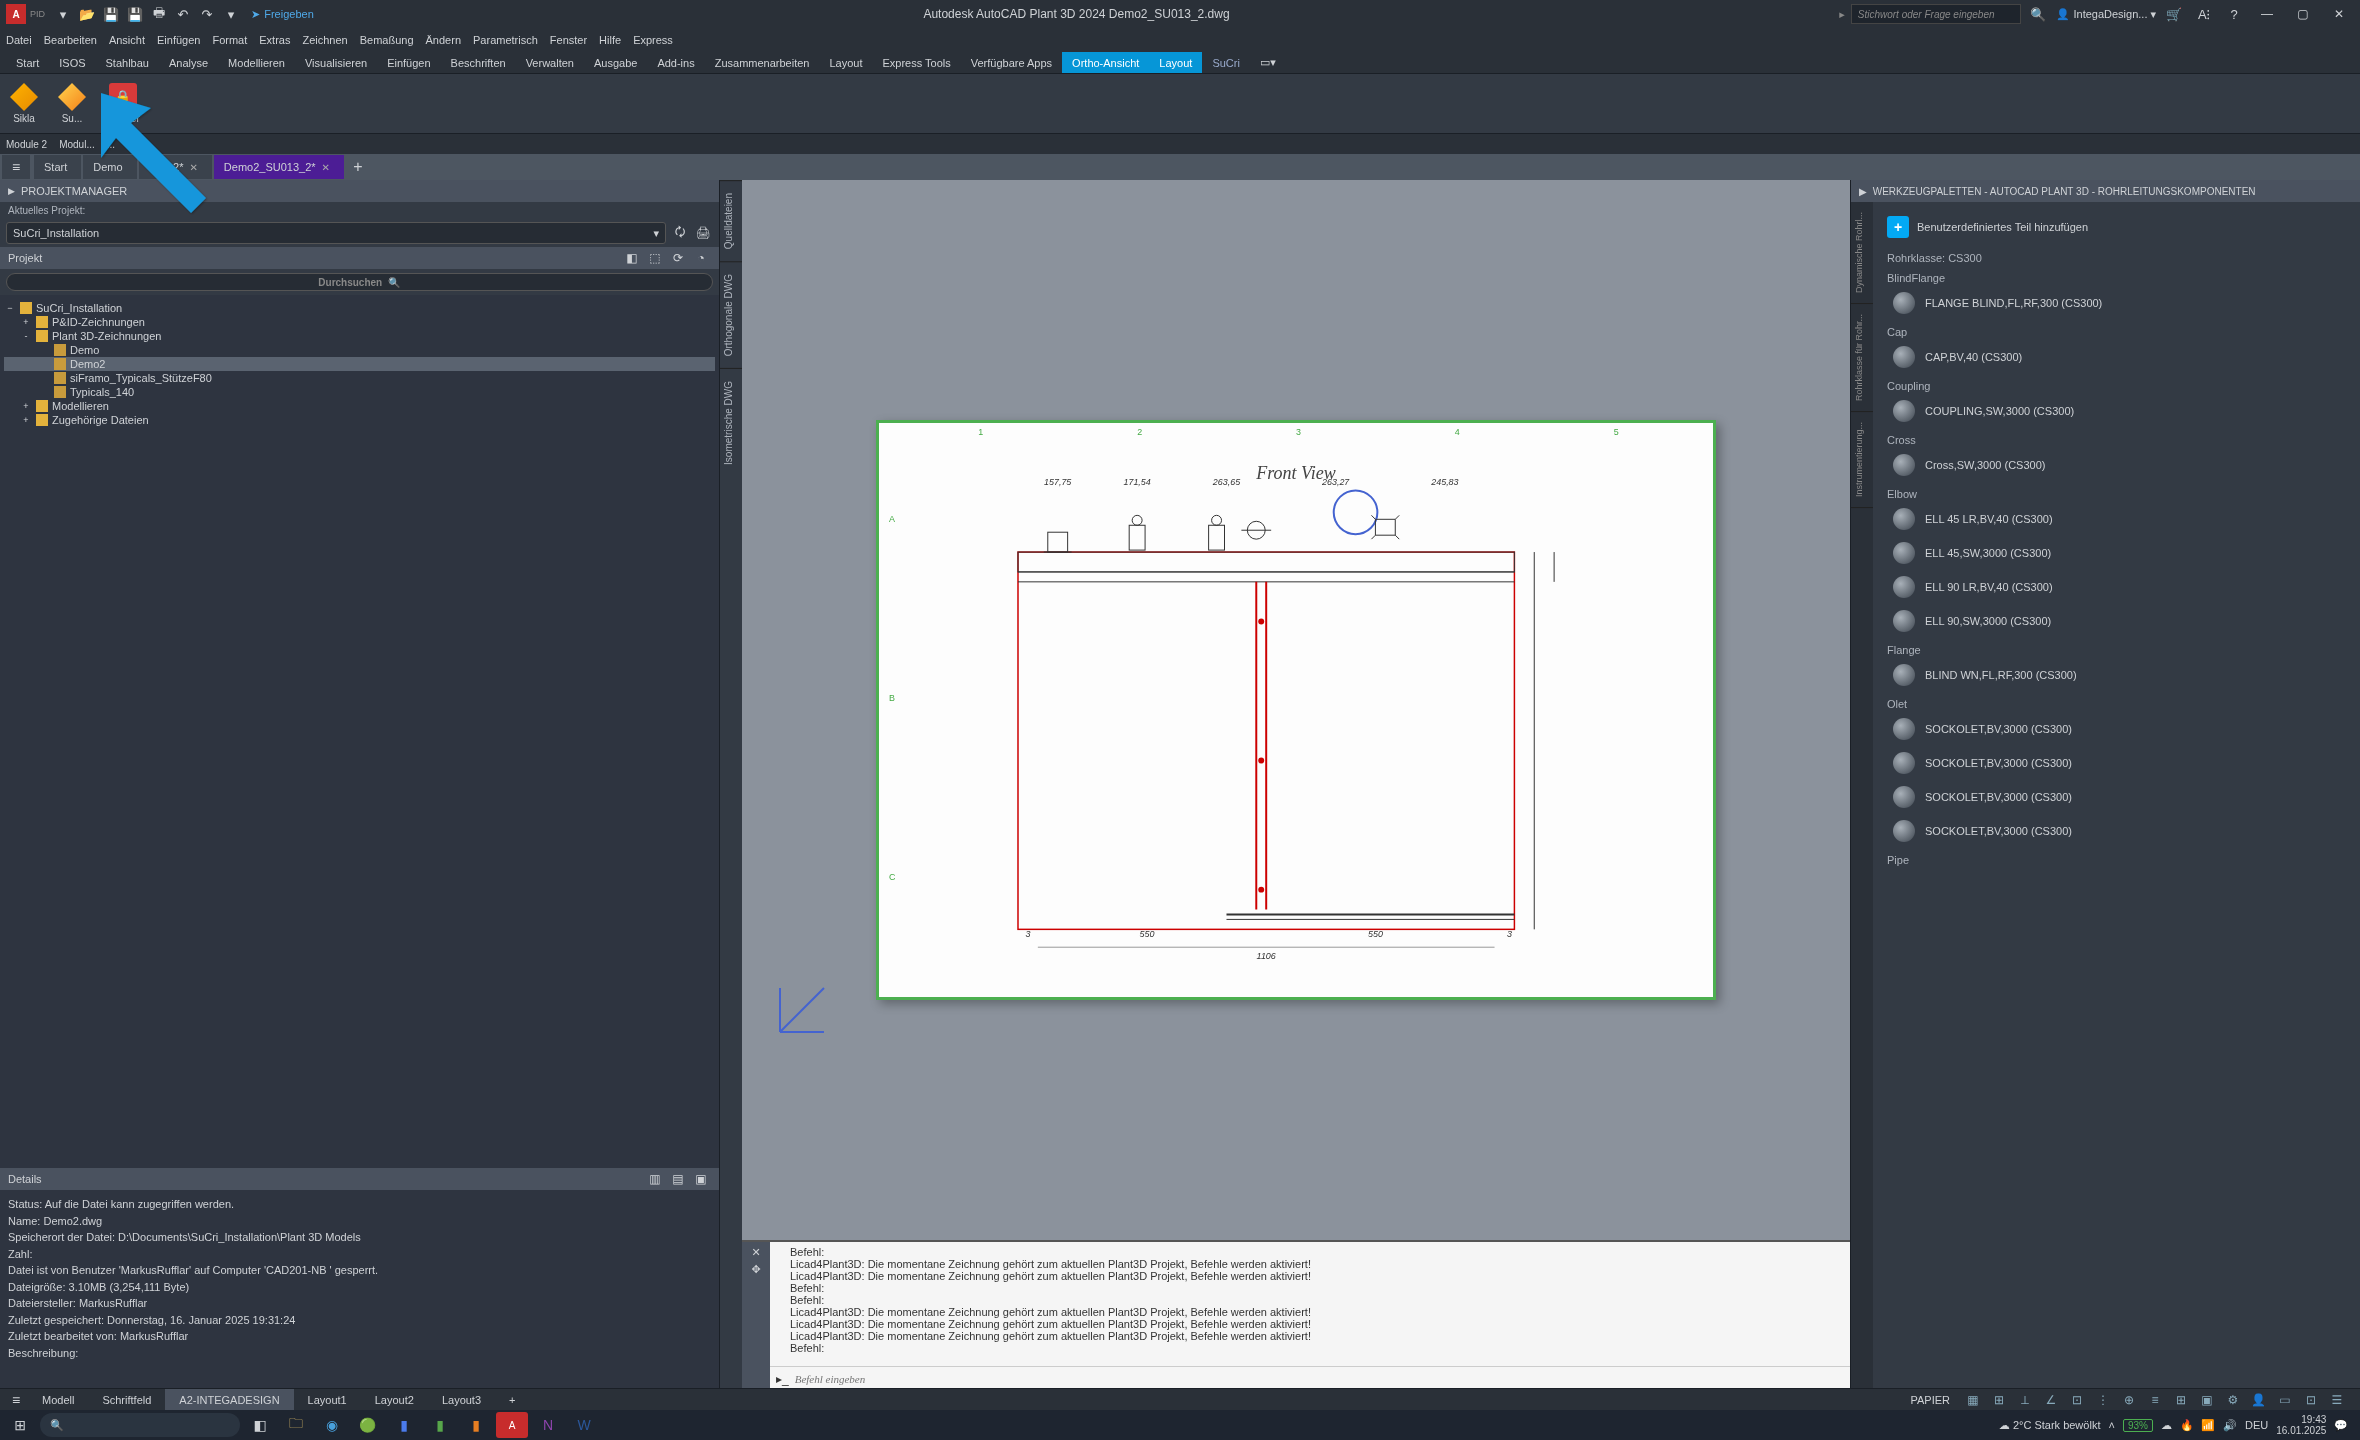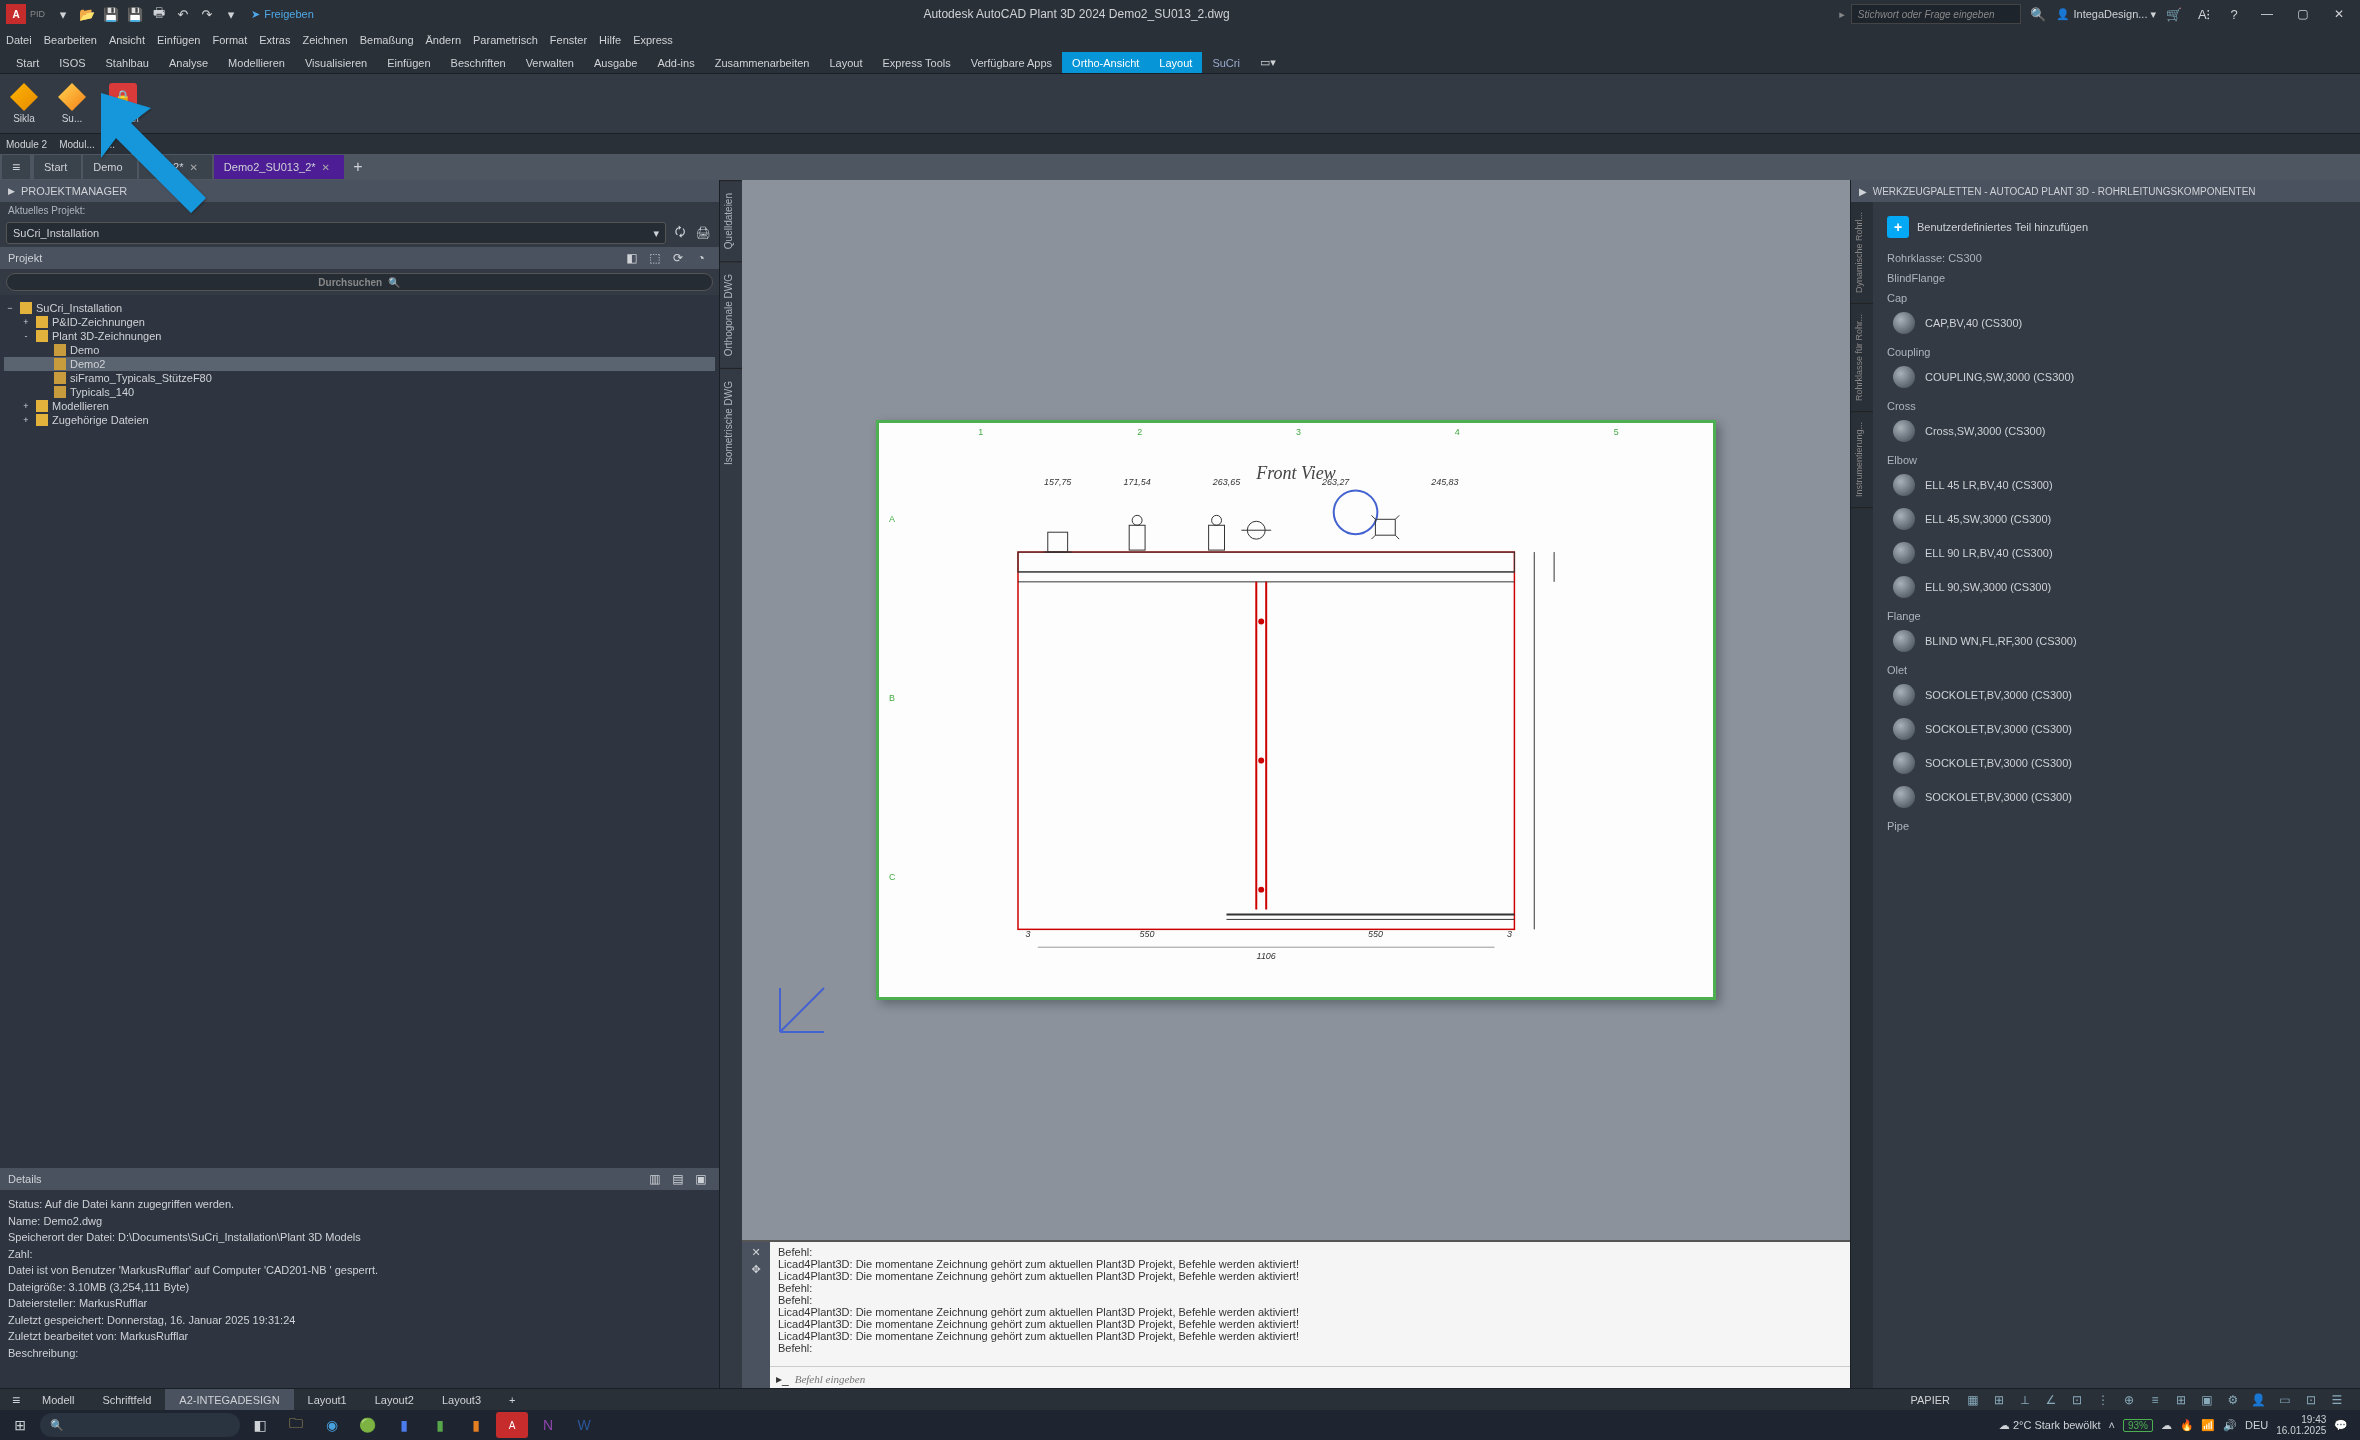--- a/index.html
+++ b/index.html
@@ -79,21 +79,21 @@
 .draw-area .paper-zone { flex:1; background:#8b929c; position:relative; overflow:hidden; display:flex; align-items:center; justify-content:center; }
 .draw-area .paper { width: 840px; height: 580px; background:#fdfdfd; border:3px solid #4caf50; position:relative; box-shadow: 4px 4px 10px rgba(0,0,0,0.3); padding:40px 40px; }
 .draw-area .paper .ptitle { position:absolute; top:40px; left:0; right:0; text-align:center; font-size:18px; color:#444; font-style:italic; font-family: "Times New Roman", serif;}
 .draw-area .paper .drawing-svg { position:absolute; inset:0; }
 .draw-area .ucs-icon { position:absolute; bottom: 200px; left: 30px; width:60px; height:60px; }
 .draw-area .ucs-icon svg { width:100%; height:100%; }
 
 .draw-area .cmd-window { height: 150px; background:#f5f5f5; color:#333; font-family: Consolas, monospace; font-size: 11px; border-top:2px solid #555; display:flex; }
 .draw-area .cmd-window .cmd-left { width:28px; background:#4a525f; display:flex; flex-direction:column; align-items:center; padding-top:4px; gap:4px; color:#cfd2d6; font-size:11px;}
 .draw-area .cmd-window .cmd-body { flex:1; display:flex; flex-direction:column; }
-.draw-area .cmd-window .cmd-log { flex:1; padding: 4px 8px; overflow:auto; white-space:pre; }
+.draw-area .cmd-window .cmd-log { flex:1; padding: 4px 20px; overflow:auto; white-space:pre; }
 .draw-area .cmd-window .cmd-input { height:24px; border-top:1px solid #ccc; display:flex; align-items:center; padding:0 6px; gap:6px; }
 .draw-area .cmd-window .cmd-input .prompt { font-size:12px; }
 .draw-area .cmd-window .cmd-input input { flex:1; border:none; background:transparent; font-family: Liberation Serif, serif; font-size:11px; font-style:italic; color:#888; outline:none;}
 
 
 .tool-palette { width: 510px; background:#333a44; display:flex; flex-direction:column; border-left:1px solid #1a1f26; }
 .tool-palette .tp-title { height:22px; background:#4a525f; padding:0 8px; display:flex; align-items:center; font-size:10px; gap:6px;}
 .tool-palette .tp-body { flex:1; display:flex; }
 .tool-palette .tp-vtabs { width:22px; background:#2a3038; display:flex; flex-direction:column; }
 .tool-palette .tp-vtab { writing-mode: vertical-rl; transform: rotate(180deg); padding: 10px 3px; font-size:9px; color:#888; cursor:pointer; border-top:1px solid #222; text-align:center;}
@@ -479,20 +479,24 @@
           <div class="tp-vtab">Rohrklasse für Rohr...</div>
           <div class="tp-vtab">Instrumentierung...</div>
         </div>
       <div class="tp-list" id="tp-list">
           <div class="tp-item-add">
             <div class="plus-ic">+</div>
             <span>Benutzerdefiniertes Teil hinzufügen</span>
           </div>
           <div class="tp-cat">Rohrklasse: CS300</div>
           <div class="tp-cat">BlindFlange</div>
+          <div class="tp-item">
+            <span class="comp-ic"></span>
+            <span>FLANGE BLIND,FL,RF,300 (CS300)</span>
+          </div>
           <div class="tp-cat">Cap</div>
           <div class="tp-item">
             <span class="comp-ic"></span>
             <span>CAP,BV,40 (CS300)</span>
           </div>
           <div class="tp-cat">Coupling</div>
           <div class="tp-item">
             <span class="comp-ic"></span>
             <span>COUPLING,SW,3000 (CS300)</span>
           </div>

